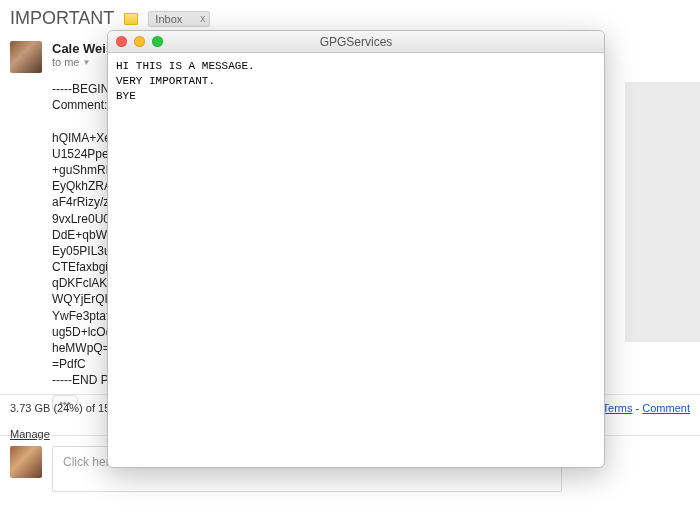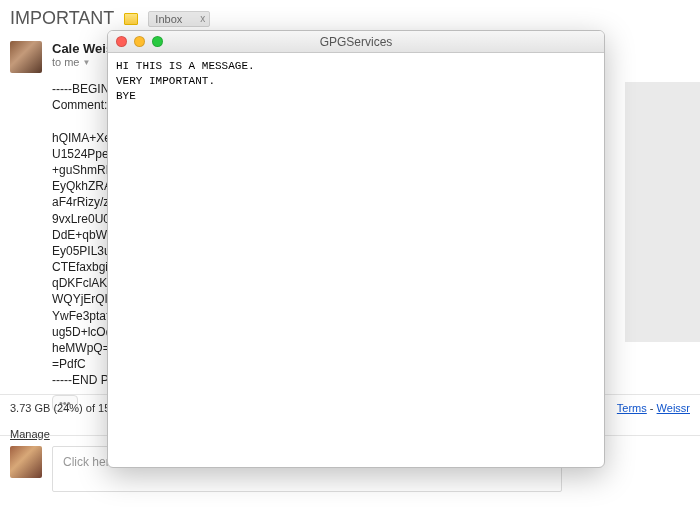--- a/index.html
+++ b/index.html
@@ -252,21 +252,21 @@
   <div class="avatar2"></div>
   <div class="reply-box">Click here</div>
 </div>
 
 <div class="footer">
   <div class="storage">
     <span>3.73 GB (24%) of 15 GB used</span>
     <span class="manage">Manage</span>
   </div>
   <div>
-    <a>Terms</a><span> - </span><a>Weissr</a>
+    <a>Terms</a><span> - </span><a>Comment</a>
   </div>
 </div>
 
 
 <div class="mac-window">
   <div class="mac-titlebar">
     <div class="traffic">
       <div class="tl red"></div>
       <div class="tl yellow"></div>
       <div class="tl green"></div>

